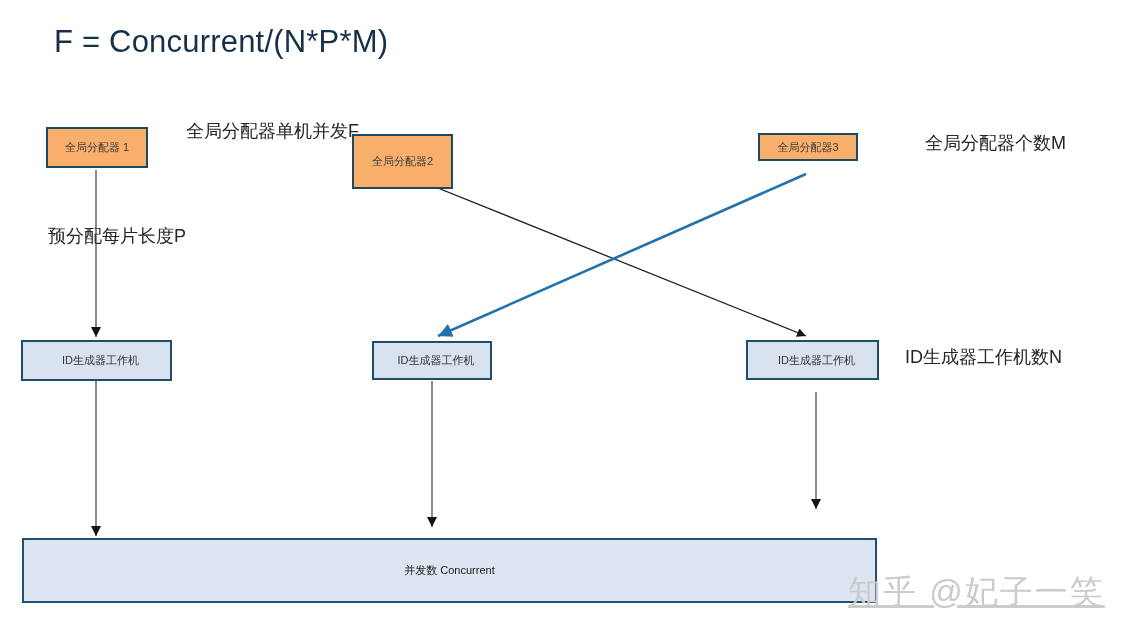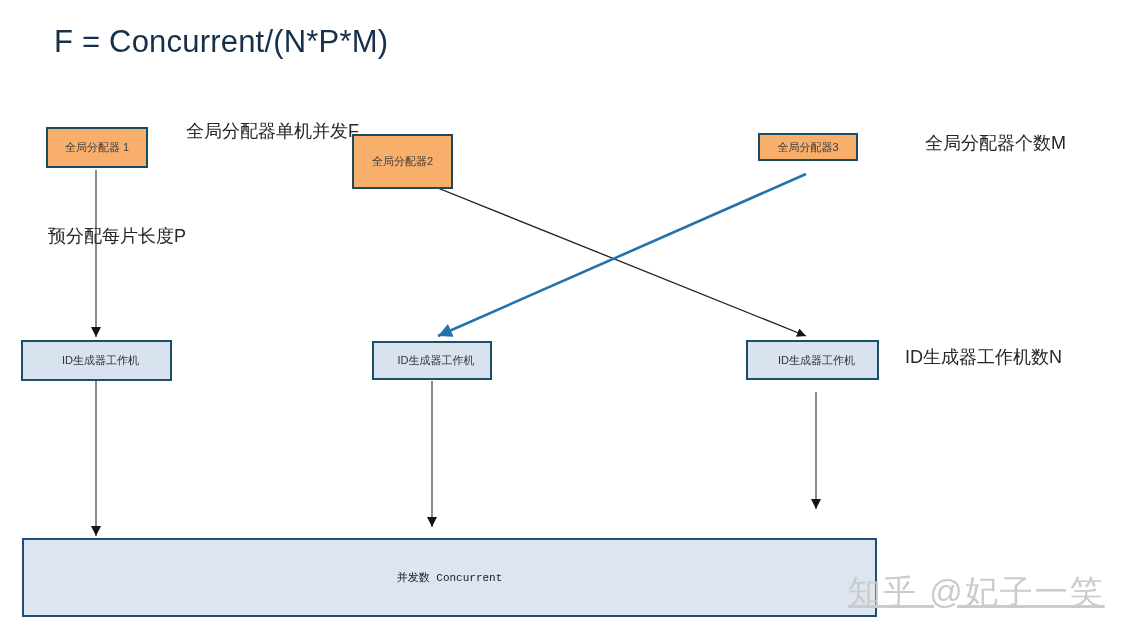--- a/index.html
+++ b/index.html
@@ -43,21 +43,21 @@
     background:var(--concurrent-fill,#DCE5F0);
     border:2px solid var(--concurrent-border,#1F4E79);
     color:#1a1a1a;
   }
   .alloc-1{left:46px;top:127px;width:102px;height:41px;}
   .alloc-2{left:352px;top:134px;width:101px;height:55px;}
   .alloc-3{left:758px;top:133px;width:100px;height:28px;}
   .worker-1{left:21px;top:340px;width:151px;height:41px;}
   .worker-2{left:372px;top:341px;width:120px;height:39px;}
   .worker-3{left:746px;top:340px;width:133px;height:40px;}
-  .concurrent{left:22px;top:538px;width:855px;height:79px;font-family:Liberation Mono, monospace;}
+  .concurrent{left:22px;top:538px;width:855px;height:65px;}
   .note{
     position:absolute;z-index:3;
     font-size:18px;color:var(--note-color,#262626);
     white-space:nowrap;
   }
   .note-f{left:186px;top:119px;}
   .note-m{left:925px;top:131px;}
   .note-p{left:48px;top:224px;}
   .note-n{left:905px;top:345px;text-align:center;}
   .watermark{

